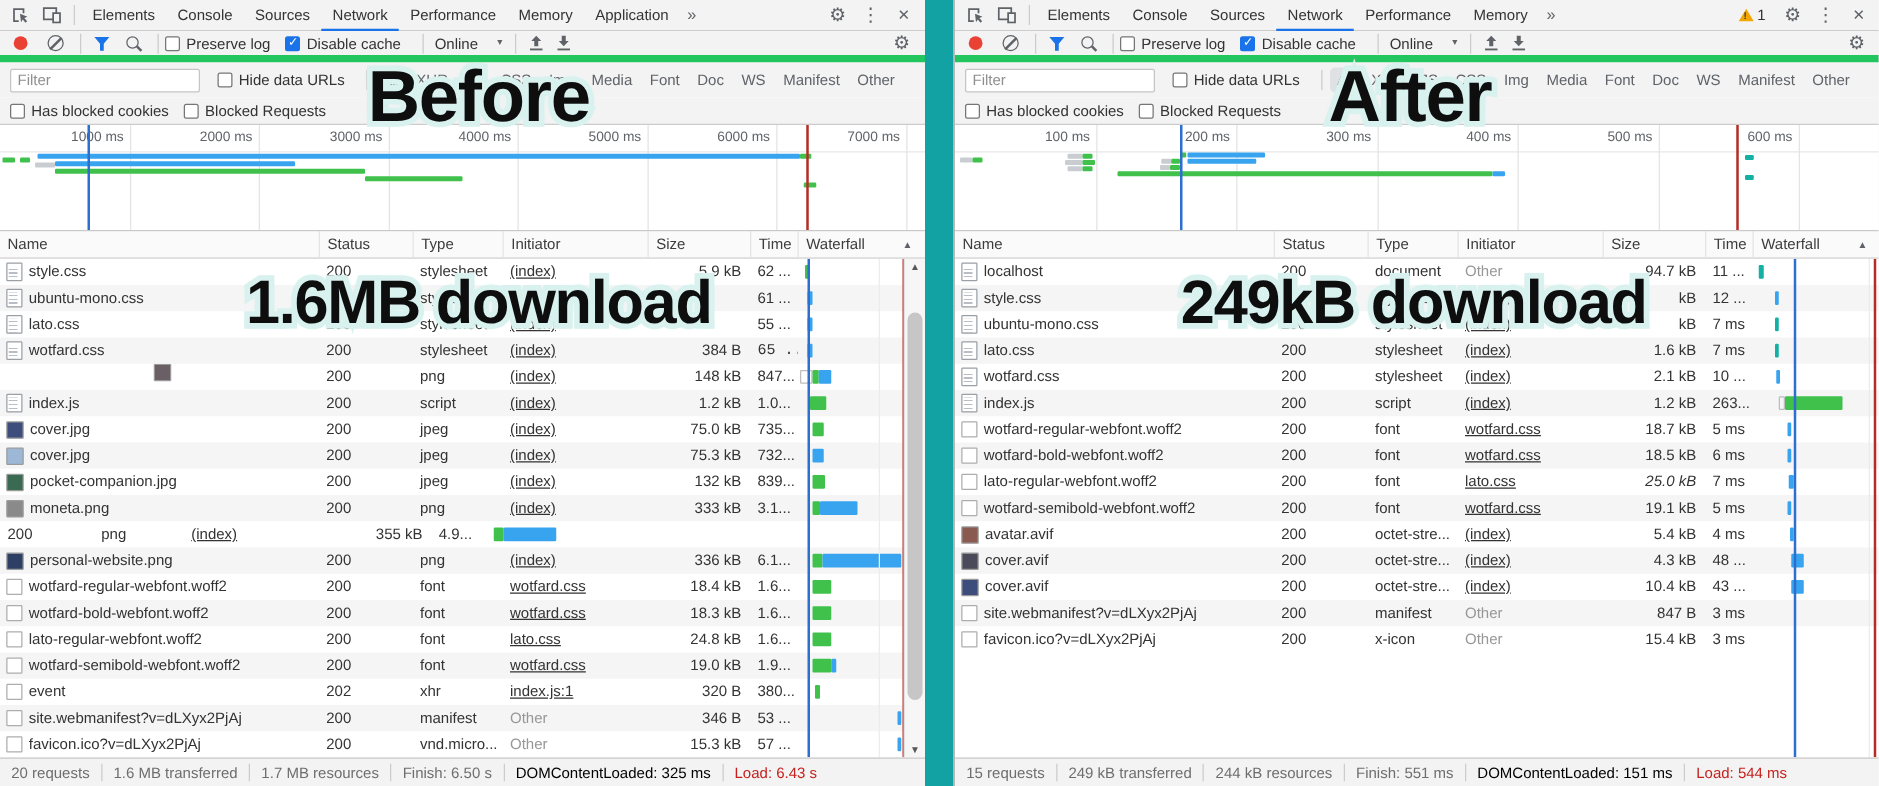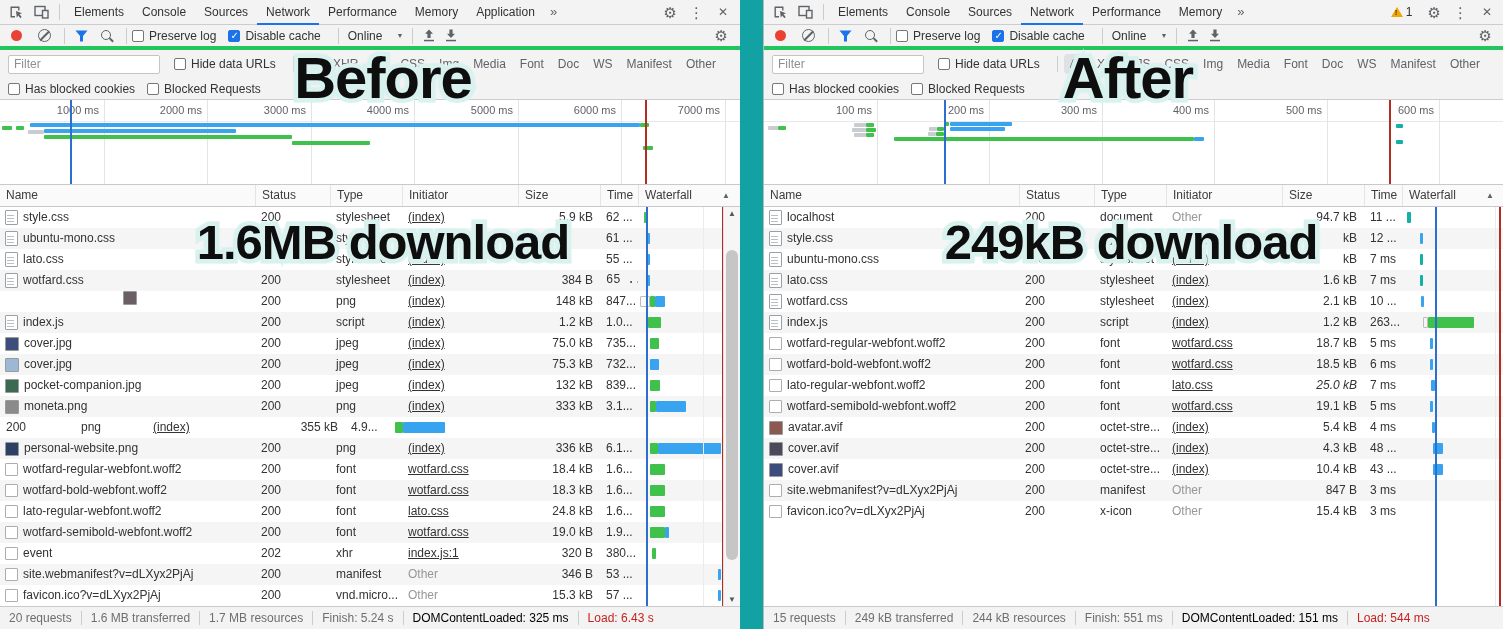--- a/index.html
+++ b/index.html
@@ -20,21 +20,21 @@
   .spacer{flex:1}
   .glyph-btn{color:#5f6368;font-size:15px;padding:0 6px;line-height:25px}
   .close-btn{font-size:12px;padding:0 8px}
   .svgicon{display:inline-flex;align-items:center;justify-content:center;padding:0 5px}
   .warn-badge{display:flex;align-items:center;gap:3px;margin-right:4px;padding:1px 5px}
   .warn-tri{width:0;height:0;border-left:6px solid transparent;border-right:6px solid transparent;border-bottom:10px solid #f2a600;position:relative}
   .warn-tri:after{content:"!";position:absolute;left:-2px;top:1px;font-size:8px;font-weight:bold;color:#3c3c3c}
   .warn-count{color:#333}
 
   
-  .toolbar{height:25px;background:#f3f3f3;border-bottom:4px solid #22c55e;display:flex;align-items:center;padding:0 6px;box-sizing:border-box}
+  .toolbar{height:25px;background:#f3f3f3;border-bottom:6px solid #22c55e;display:flex;align-items:center;padding:0 6px;box-sizing:border-box}
   .rec-dot{width:11px;height:11px;border-radius:50%;background:#e94235;margin:0 8px 0 5px}
   .clear-ic{width:11px;height:11px;border-radius:50%;border:1.5px solid #5f6368;position:relative;margin:0 8px}
   .clear-ic:after{content:"";position:absolute;left:-1px;top:4.5px;width:13px;height:1.5px;background:#5f6368;transform:rotate(-45deg)}
   .search-ic{width:8px;height:8px;border-radius:50%;border:1.5px solid #5f6368;position:relative;margin:0 10px 2px 8px}
   .search-ic:after{content:"";position:absolute;left:7px;top:8px;width:5px;height:1.5px;background:#5f6368;transform:rotate(45deg)}
   .cb{width:12px;height:12px;border:1px solid #767676;border-radius:2px;background:#fff;margin-right:5px;flex:none;box-sizing:border-box}
   .cb.checked{background:#1a73e8;border-color:#1a73e8;position:relative}
   .cb.checked:after{content:"✓";position:absolute;left:1px;top:-1px;color:#fff;font-size:10px;font-weight:bold}
   .cb-wrap{display:flex;align-items:center;margin-right:12px;color:#333}
   .throttle{display:flex;align-items:center;gap:14px;padding:0 4px;color:#333}
@@ -528,21 +528,21 @@
           <div class="sb-thumb" style="top: 43px; height: 310px;"></div>
         </div>
       </div>
       <div class="statusbar">
         <span class="sb-item">20 requests</span>
         <span class="sb-sep"></span>
         <span class="sb-item">1.6 MB transferred</span>
         <span class="sb-sep"></span>
         <span class="sb-item">1.7 MB resources</span>
         <span class="sb-sep"></span>
-        <span class="sb-item">Finish: 5.24 s</span>
+        <span class="sb-item">Finish: 6.50 s</span>
         <span class="sb-sep"></span>
         <span class="sb-item dcl">DOMContentLoaded: 325 ms</span>
         <span class="sb-sep"></span>
         <span class="sb-item load">Load: 6.43 s</span>
       </div>
     </div>
   <div class="divider" style="background: rgb(18, 162, 164);"></div>
   <div class="panel" id="panel-1">
       <div class="tabbar">
         <span class="svgicon">

